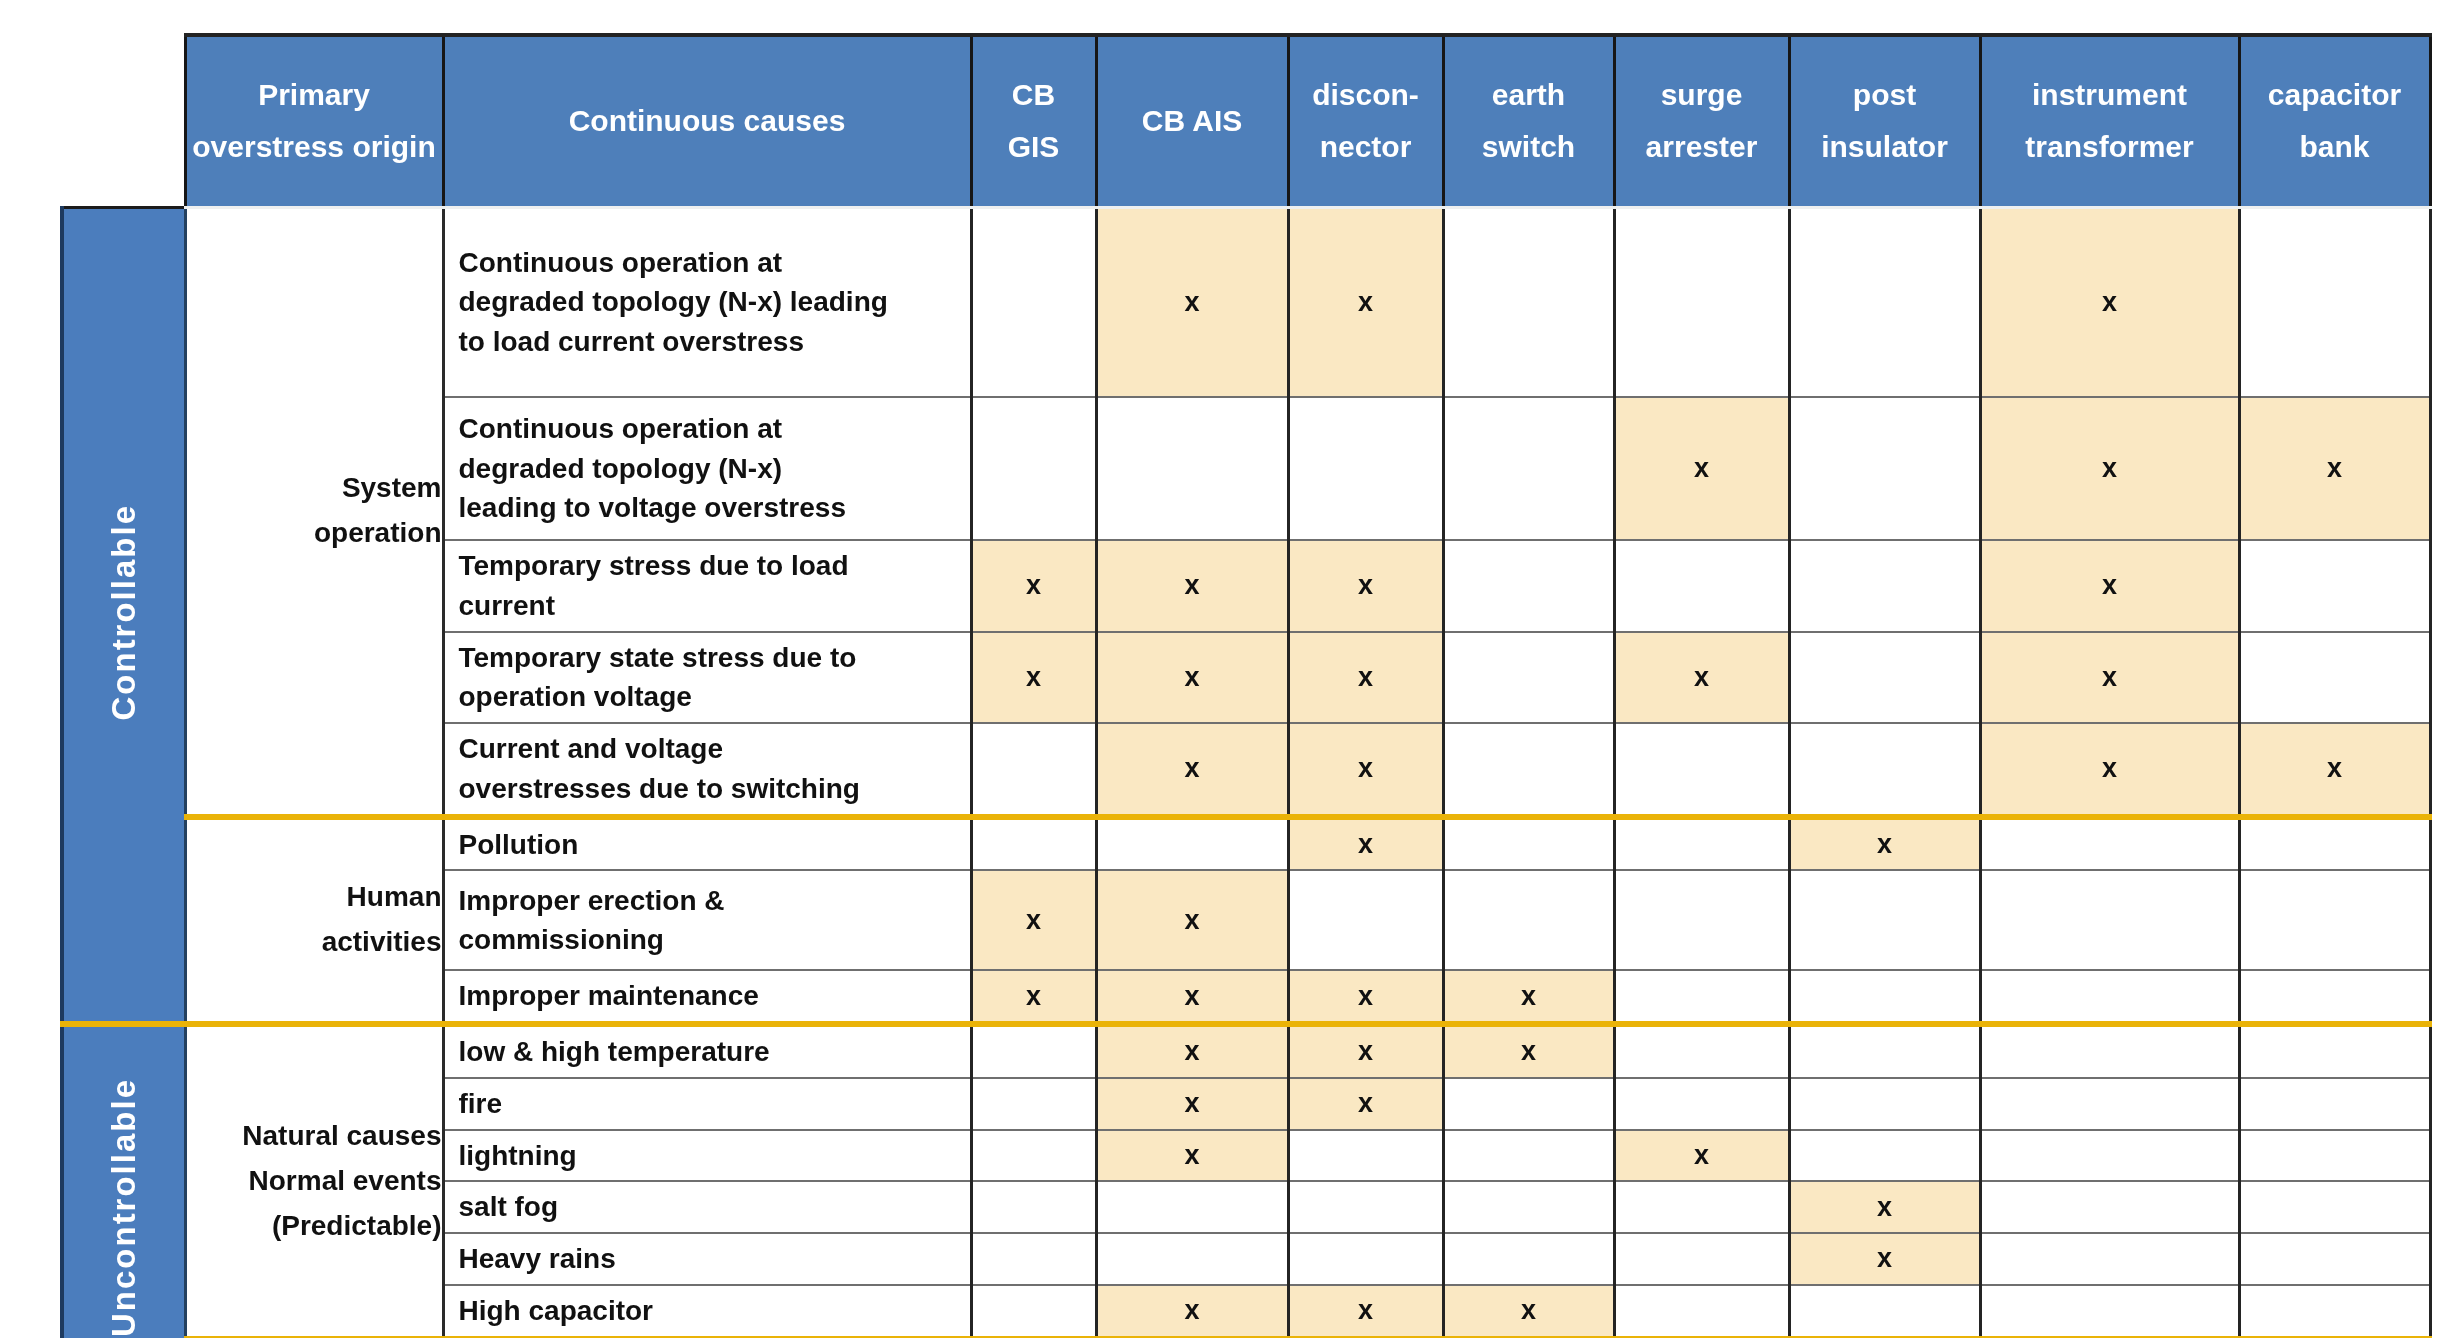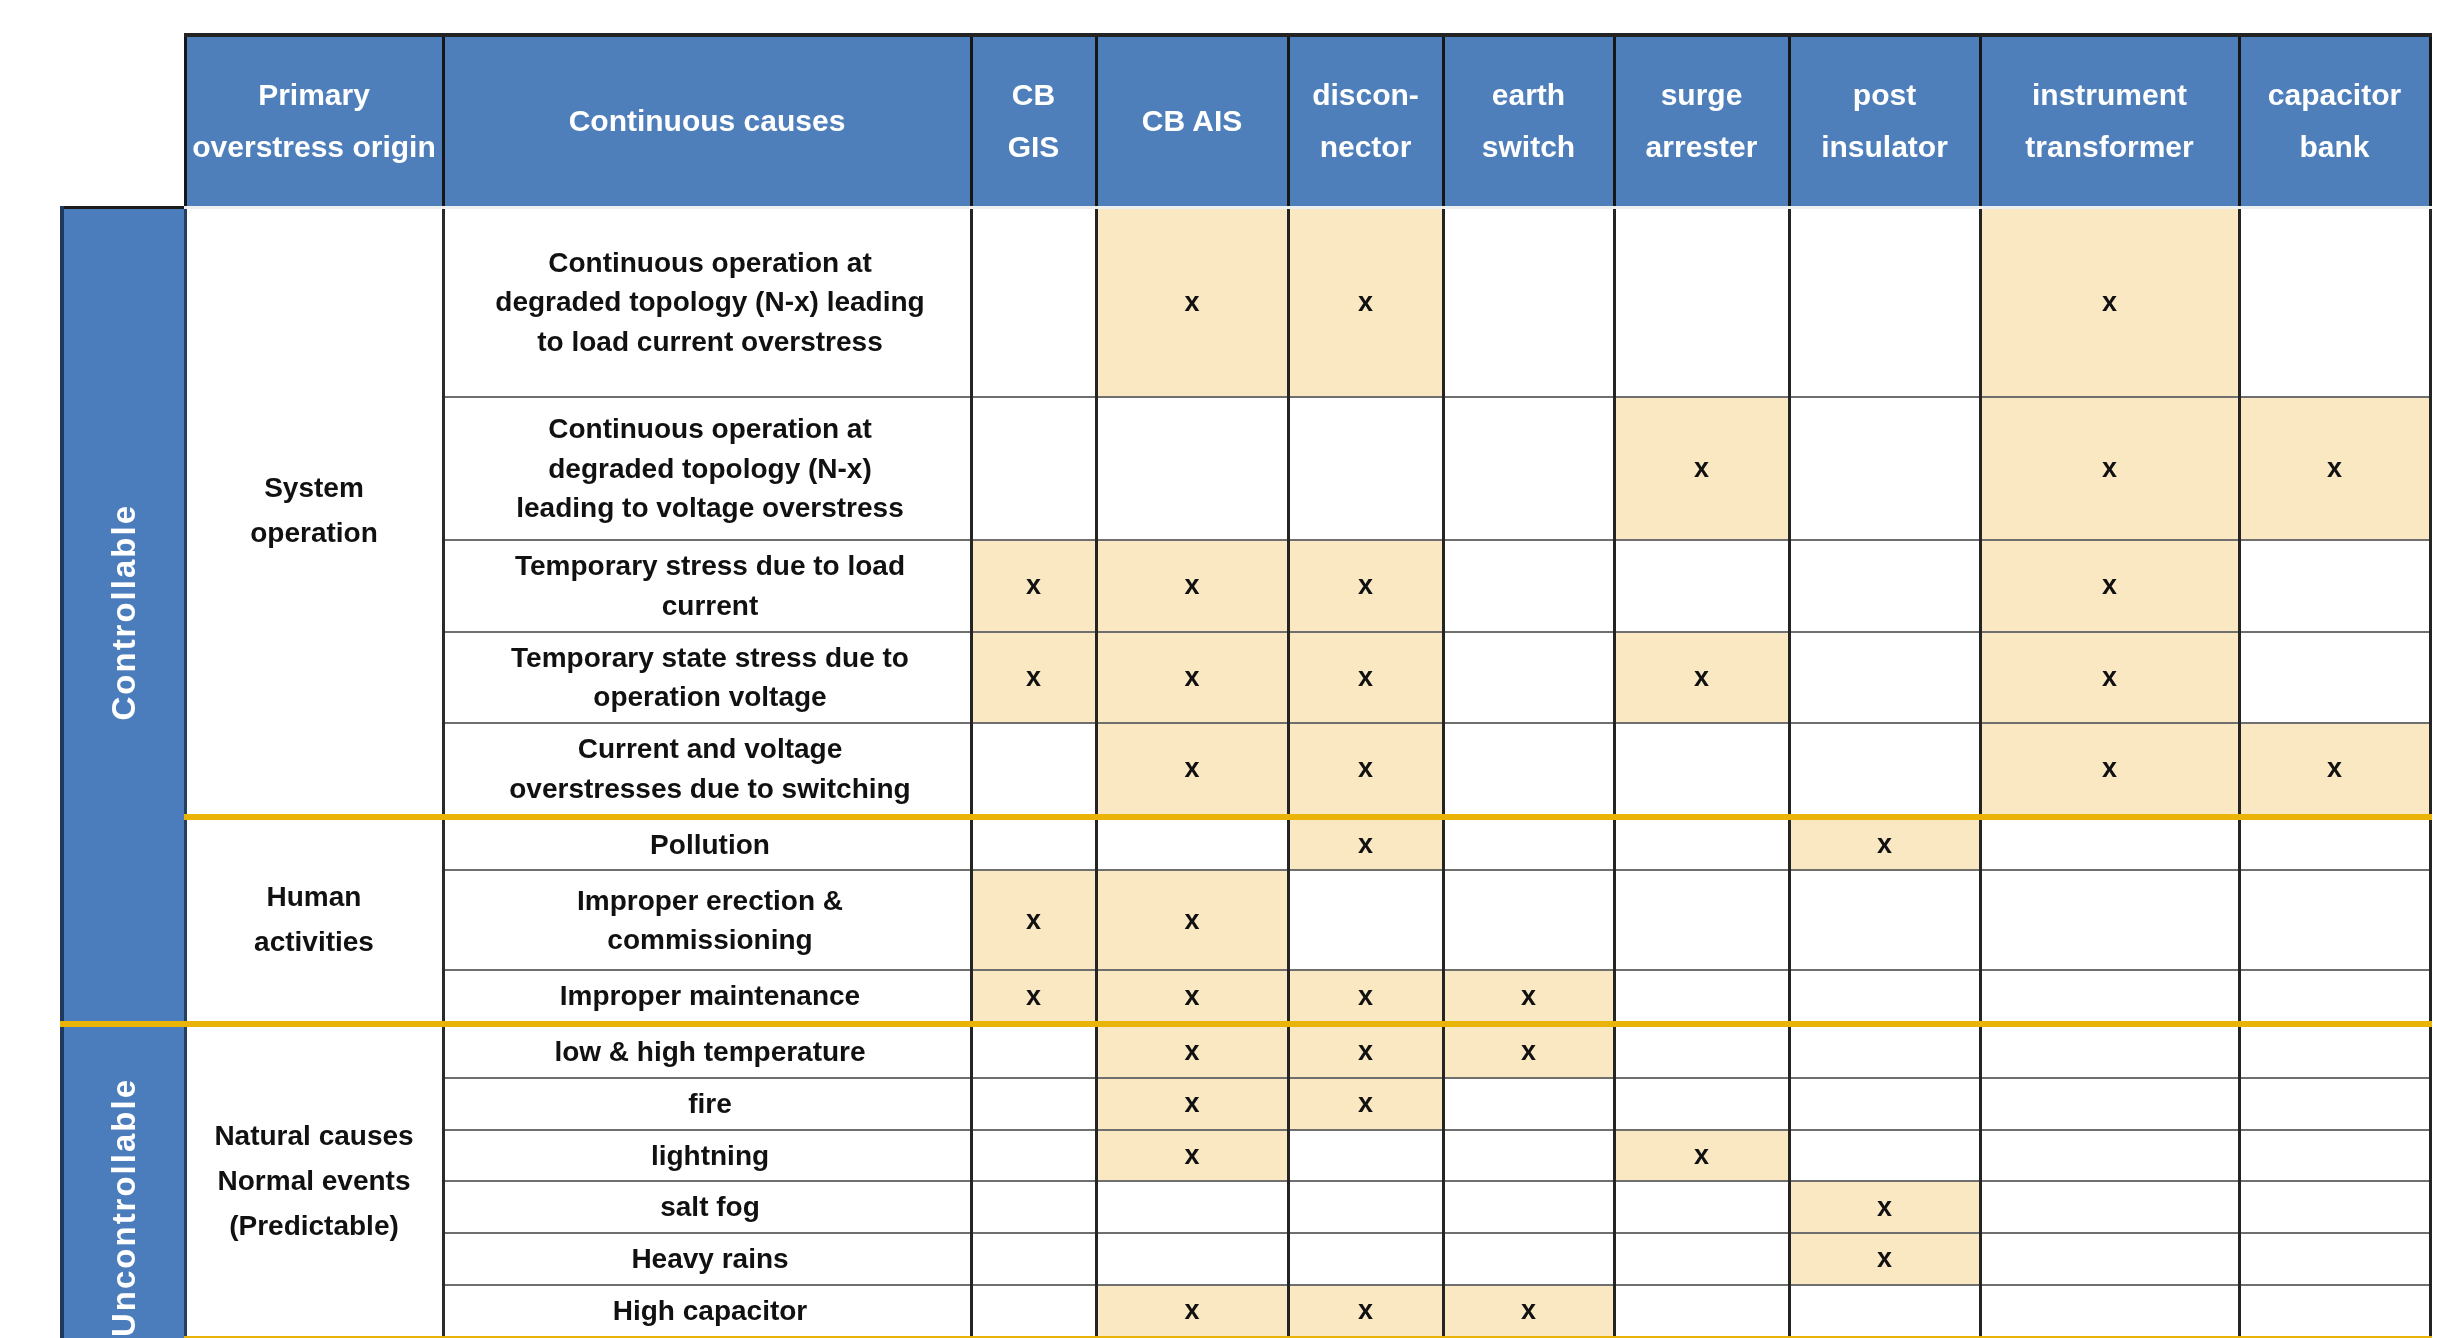--- a/index.html
+++ b/index.html
@@ -44,29 +44,29 @@
   .vlabel{
     display:inline-block;
     writing-mode:vertical-rl;
     transform:rotate(180deg);
     color:#ffffff;font-weight:bold;font-size:33px;letter-spacing:2px;
   }
   
   td.origin{
     background:#ffffff;color:var(--body-text);
     font-weight:bold;font-size:28px;line-height:1.6;
-    text-align:center;vertical-align:middle;
+    text-align:right;vertical-align:middle;
     white-space:pre-line;
     border:3px solid #2a2a2a;
   }
   
   td.cause{
     background:#ffffff;color:var(--body-text);
     font-weight:bold;font-size:28px;line-height:1.42;
-    text-align:center;vertical-align:middle;
+    text-align:left;vertical-align:middle;
     white-space:pre-line;
     padding:5px 8px 5px 14px;
     border-left:3px solid #242424;border-right:3px solid #242424;
     border-top:2px solid #6f6f6f;border-bottom:2px solid #6f6f6f;
   }
   
   td.mark{
     background:#ffffff;color:var(--body-text);
     font-weight:bold;font-size:27px;
     text-align:center;vertical-align:middle;

